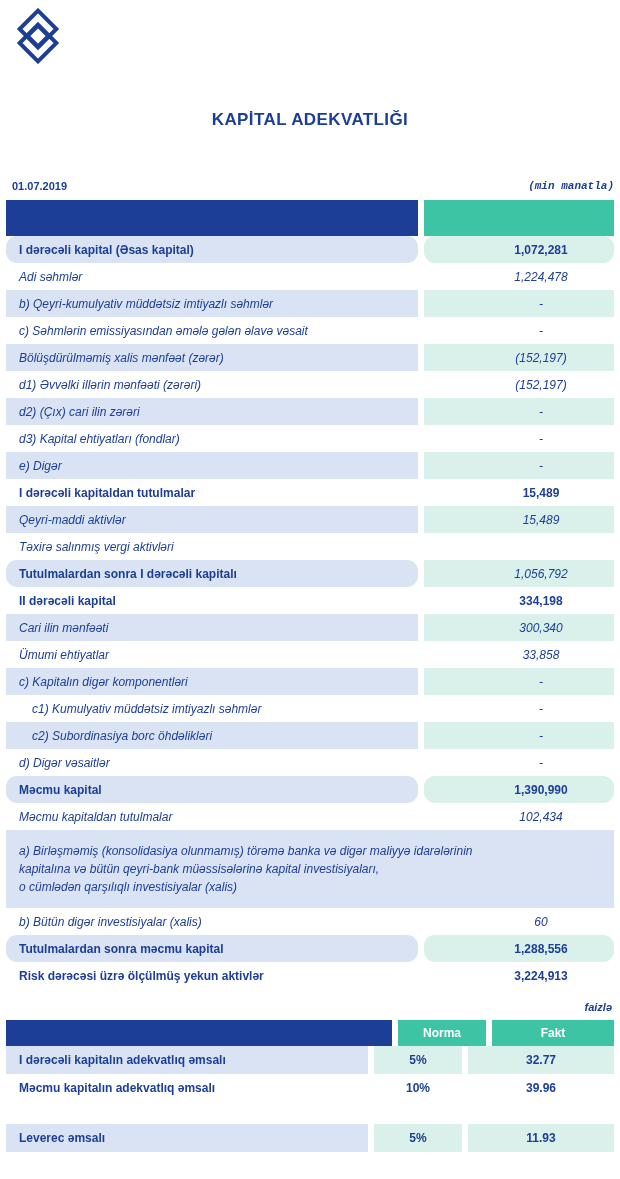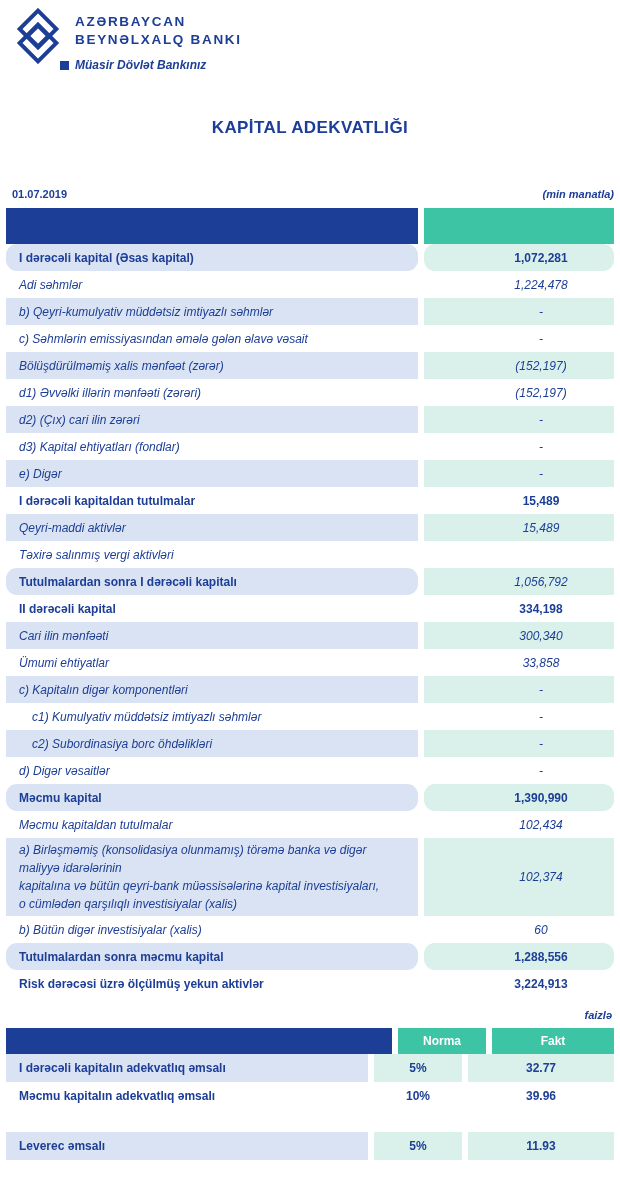--- a/index.html
+++ b/index.html
@@ -22,21 +22,21 @@
   .brand-text{margin-left:9px;padding-top:5px;}
   .brand-name div{font-weight:bold;font-size:13.5px;letter-spacing:1.7px;line-height:1.35;}
   .tagline-row{display:flex;align-items:center;gap:6px;margin-top:9px;margin-left:-15px;}
   .tag-square{width:9px;height:9px;background:var(--brand-blue);flex:0 0 auto;}
   .tagline{font-style:italic;font-weight:bold;font-size:12px;}
 
   
   .page-title{text-align:center;margin-top:46px;font-size:17px;font-weight:bold;letter-spacing:.4px;}
   .meta{display:flex;justify-content:space-between;align-items:flex-start;margin:50px 6px 0 4px;font-size:11px;padding-left:8px;}
   .meta .date{font-weight:bold;}
-  .meta .unit{font-style:italic;font-weight:bold;}
+  .meta .unit{font-style:italic;font-weight:bold;font-family:Liberation Mono, monospace;}
 
   
   .tbl{margin:8px 6px 0;}
   .t-head{display:flex;gap:6px;}
   .h-label{flex:1;background:var(--brand-blue);}
   .h-cell{display:flex;align-items:center;justify-content:center;color:#fff;font-weight:bold;font-size:12px;background:var(--teal);}
 
   
   .t1 .t-head{height:36px;}
   .t1 .h-value{width:190px;background:var(--teal);}
@@ -77,30 +77,20 @@
 <body>
 
 <div class="brand">
   <svg class="logo" viewBox="0 0 64 64" aria-hidden="true">
     <g fill="none" stroke="#1d3e96" stroke-width="4.5" stroke-linejoin="miter">
       <path d="M32 3 L53 24 L32 45 L11 24 Z"></path>
       <path d="M32 19 L53 40 L32 61 L11 40 Z"></path>
       <path d="M20 32 L32 20 L44 32 L32 44 Z"></path>
     </g>
   </svg>
-  <div class="brand-text">
-    <div class="brand-name">
-      <div>AZƏRBAYCAN</div>
-      <div>BEYNƏLXALQ BANKI</div>
-    </div>
-    <div class="tagline-row">
-      <span class="tag-square"></span>
-      <span class="tagline">Müasir Dövlət Bankınız</span>
-    </div>
-  </div>
 </div>
 
 <div class="page-title">KAPİTAL ADEKVATLIĞI</div>
 
 <div class="meta">
   <span class="date">01.07.2019</span>
   <span class="unit">(min manatla)</span>
 </div>
 
 <div class="tbl t1">
@@ -216,21 +206,20 @@
 
   <div class="t1-row">
     <div class="cell-label italic">Məcmu kapitaldan tutulmalar</div>
     <div class="cell-value italic">102,434</div>
   </div>
 
   <div class="t1-row shaded tall">
     <div class="cell-label italic">a) Birləşməmiş (konsolidasiya olunmamış) törəmə banka və digər maliyyə idarələrinin
 kapitalına və bütün qeyri-bank müəssisələrinə kapital investisiyaları,
 o cümlədən qarşılıqlı investisiyalar (xalis)</div>
-    <div class="cell-value italic">102,374</div>
   </div>
 
   <div class="t1-row">
     <div class="cell-label italic">b) Bütün digər investisiyalar (xalis)</div>
     <div class="cell-value italic">60</div>
   </div>
 
   <div class="t1-row shaded">
     <div class="cell-label bold">Tutulmalardan  sonra məcmu kapital</div>
     <div class="cell-value bold">1,288,556</div>

